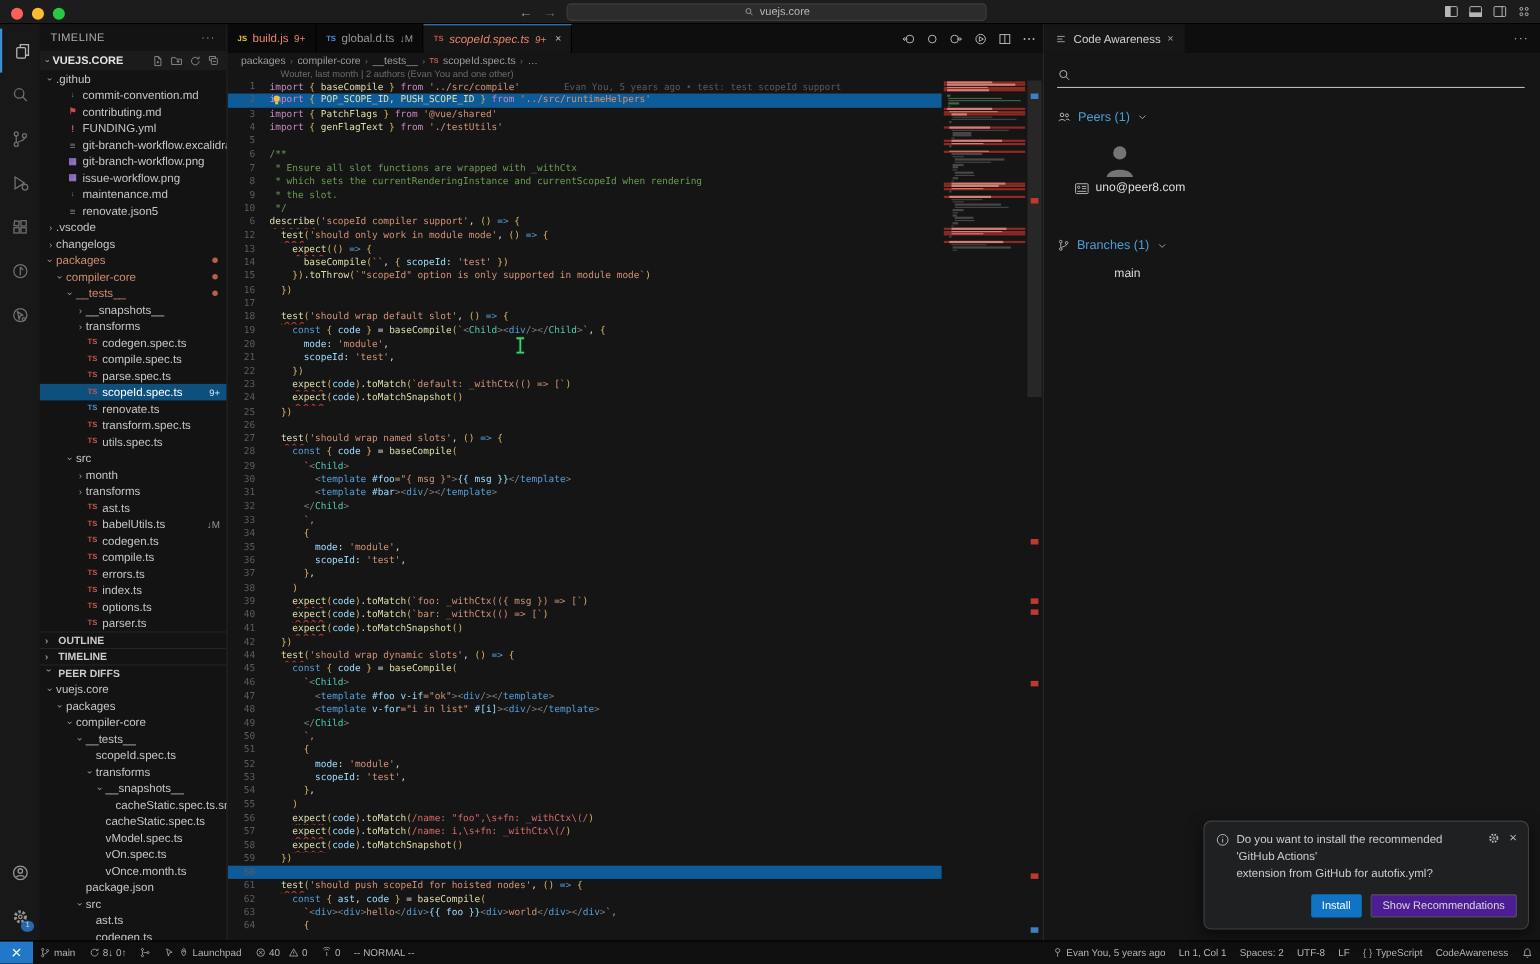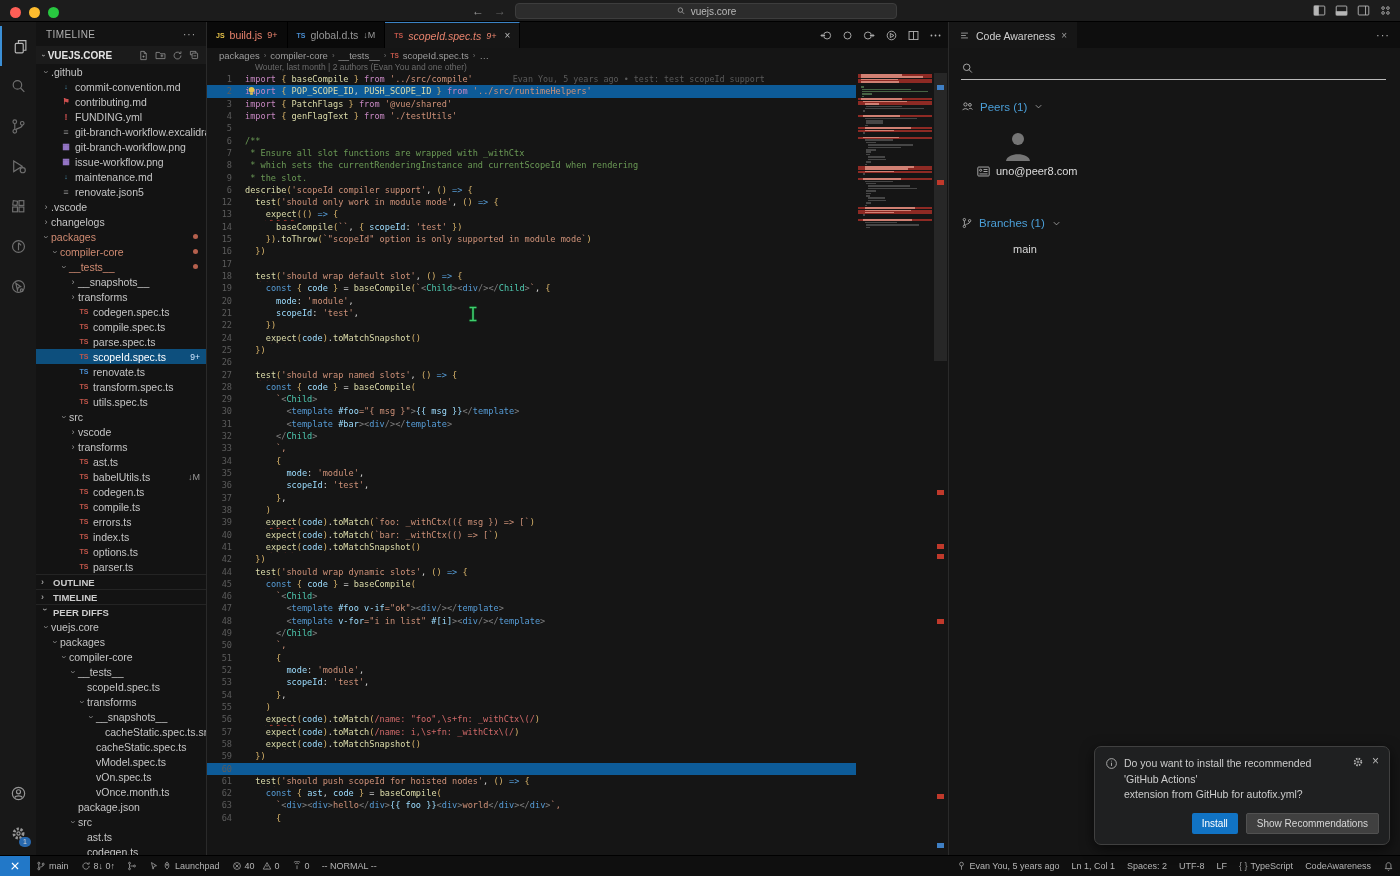--- a/index.html
+++ b/index.html
@@ -91,21 +91,21 @@
   .sseg{display:flex;align-items:center;gap:3px;padding:0 6px;white-space:nowrap}
   .sright{margin-left:auto;display:flex;align-items:center}
   
   .toast{position:absolute;right:10px;bottom:31px;width:296px;background:#1f2021;border:1px solid #404040;border-radius:7px;
     box-shadow:0 4px 14px rgba(0,0,0,.6);padding:9px 10px 10px 10px;color:#cccccc;font-size:10.5px;z-index:50}
   .toast-head{display:flex;gap:6px}
   .toast-acts{margin-left:auto;display:flex;gap:8px;align-items:flex-start}
   .toast-btns{display:flex;justify-content:flex-end;gap:8px;margin-top:10px}
   .btn{font-size:10px;padding:4px 10px;border-radius:2px;border:none}
   .btn.primary{background:#1173c4;color:#fff}
-  .btn.secondary{background:#404040;color:#d7d7d7;border:1px solid #515151}
+  .btn.secondary{background:#4c1d95;color:#d7d7d7;border:1px solid #515151}
 </style>
 </head>
 <body>
 
 <div class="titlebar">
   <div class="lights">
     <div class="light" style="background:#ff5f57"></div>
     <div class="light" style="background:#febc2e"></div>
     <div class="light" style="background:#28c840"></div>
   </div>
@@ -408,21 +408,21 @@
           <span>utils.spec.ts</span>
 
     </div>
         <div class="trow" style="padding-left:23px">
     <span class="chev open">›</span>
           <span>src</span>
 
     </div>
         <div class="trow" style="padding-left:32px">
     <span class="chev">›</span>
-          <span>vscode</span>
+          <span>month</span>
 
     </div>
         <div class="trow" style="padding-left:32px">
     <span class="chev">›</span>
           <span>transforms</span>
 
     </div>
         <div class="trow" style="padding-left:32px">
     <span class="chev"></span>
           <span class="ficon"><span style="color:#c2564a">TS</span></span>
@@ -678,20 +678,24 @@
           </div>
           <div class="crow">
             <span class="ln">8</span>
             <span class="tx"><span class="cm"> * which sets the currentRenderingInstance and currentScopeId when rendering</span></span>
           </div>
           <div class="crow">
             <span class="ln">9</span>
             <span class="tx"><span class="cm"> * the slot.</span></span>
           </div>
           <div class="crow">
+            <span class="ln">10</span>
+            <span class="tx"><span class="cm"> */</span></span>
+          </div>
+          <div class="crow">
             <span class="ln">6</span>
             <span class="tx"><span class="fn sp">describe</span><span class="br">(</span><span class="s">'scopeId compiler support'</span>, <span class="br">(</span><span class="br">)</span> <span class="op">=&gt;</span> <span class="br">{</span></span>
           </div>
           <div class="crow">
             <span class="ln">12</span>
             <span class="tx">  <span class="fn sp">test</span><span class="br">(</span><span class="s">'should only work in module mode'</span>, <span class="br">(</span><span class="br">)</span> <span class="op">=&gt;</span> <span class="br">{</span></span>
           </div>
           <div class="crow">
             <span class="ln">13</span>
             <span class="tx">    <span class="fn sp">expect</span><span class="br">(</span><span class="br">(</span><span class="br">)</span> <span class="op">=&gt;</span> <span class="br">{</span></span>
@@ -724,20 +728,24 @@
             <span class="ln">20</span>
             <span class="tx">      <span class="vb">mode</span>: <span class="s">'module'</span>,</span>
           </div>
           <div class="crow">
             <span class="ln">21</span>
             <span class="tx">      <span class="vb">scopeId</span>: <span class="s">'test'</span>,</span>
           </div>
           <div class="crow">
             <span class="ln">22</span>
             <span class="tx">    <span class="br">}</span><span class="br">)</span></span>
+          </div>
+          <div class="crow">
+            <span class="ln">23</span>
+            <span class="tx">    <span class="fn sp">expect</span><span class="br">(</span><span class="vb">code</span><span class="br">)</span>.<span class="fn">toMatch</span><span class="br">(</span><span class="s">`default: _withCtx(() =&gt; [`</span><span class="br">)</span></span>
           </div>
           <div class="crow">
             <span class="ln">24</span>
             <span class="tx">    <span class="fn sp">expect</span><span class="br">(</span><span class="vb">code</span><span class="br">)</span>.<span class="fn">toMatchSnapshot</span><span class="br">(</span><span class="br">)</span></span>
           </div>
           <div class="crow">
             <span class="ln">25</span>
             <span class="tx">  <span class="br">}</span><span class="br">)</span></span>
           </div>
           <div class="crow">

